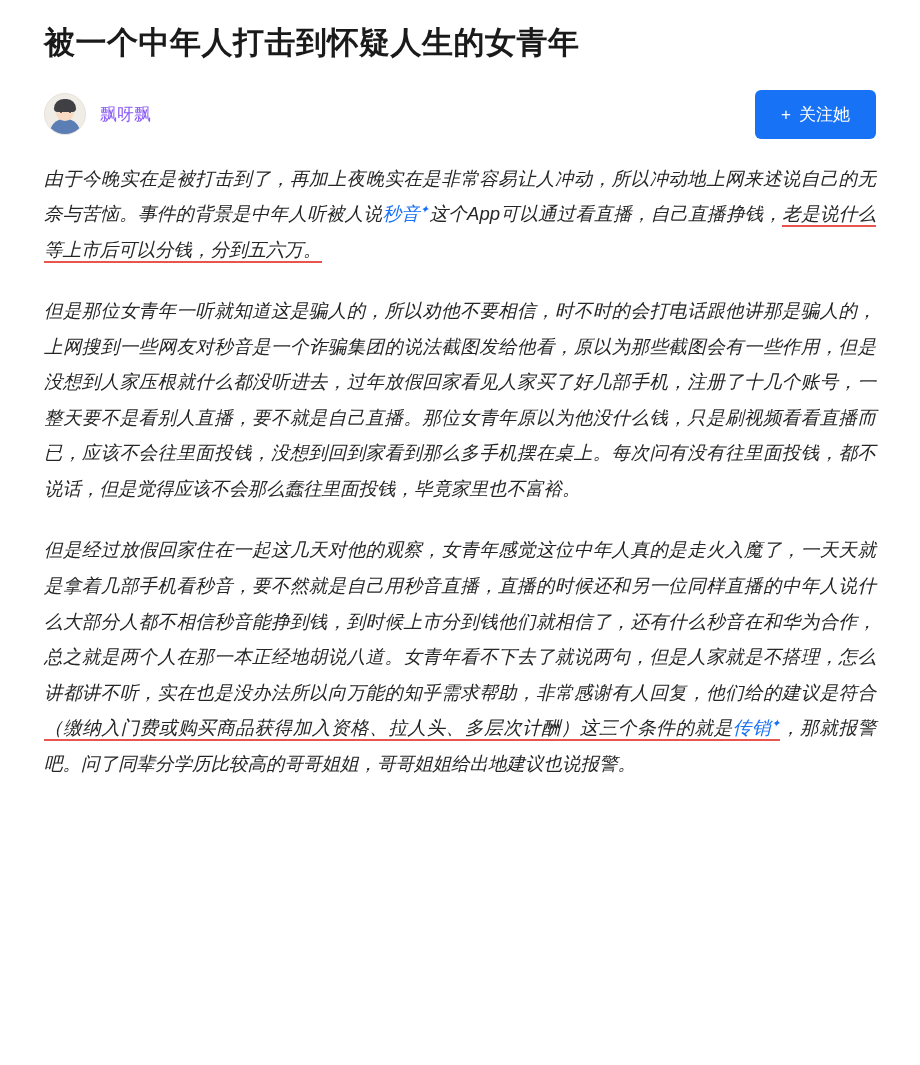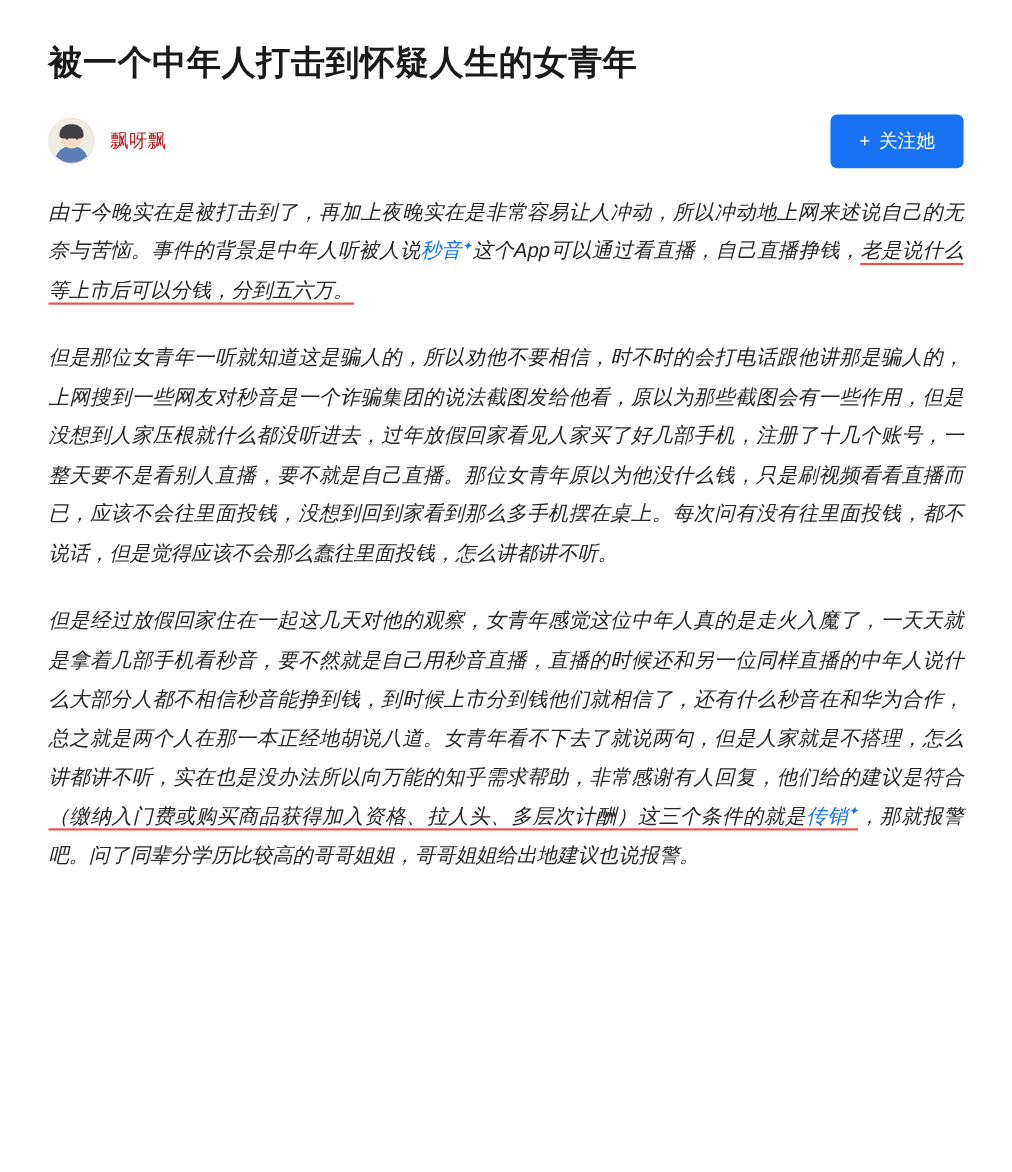--- a/index.html
+++ b/index.html
@@ -19,21 +19,21 @@
     min-height: 1065px;
     box-sizing: border-box;
     padding: 0 44px 0 44px;
     position: relative;
   }
   .title {
     font-size: 31px;
     font-weight: bold;
     color: #1a1a1a;
     letter-spacing: 0.5px;
-    padding-top: 36px;
+    padding-top: 22px;
     margin: 0 0 26px 0;
     line-height: 1.35;
   }
   .author-row {
     display: flex;
     align-items: center;
     justify-content: space-between;
     margin-bottom: 22px;
   }
   .author-left {
@@ -83,21 +83,21 @@
     top: 17px;
     width: 2px;
     height: 2px;
     background: #3a3a3a;
     border-radius: 50%;
   }
   .avatar .eye-l { left: 15px; }
   .avatar .eye-r { left: 24px; }
   .author-name {
     font-size: 17px;
-    color: #b91c1c;
+    color: #8b5cf6;
   }
   .follow-btn {
     background: #1772f6;
     color: #ffffff;
     border: none;
     border-radius: 6px;
     font-size: 17px;
     padding: 13px 26px;
     display: flex;
     align-items: center;
@@ -153,19 +153,19 @@
     <button class="follow-btn">
       <span class="plus">+</span>
       <span>关注她</span>
     </button>
   </div>
 
   <div class="content">
 
     <p><span>由于今晚实在是被打击到了，再加上夜晚实在是非常容易让人冲动，所以冲动地上网来述说自己的无奈与苦恼。事件的背景是中年人听被人说</span><span class="kw"><span>秒音</span><span class="sup">✦</span></span><span>这个App可以通过看直播，自己直播挣钱，</span><span class="uline-red">老是说什么等上市后可以分钱，分到五六万。</span></p>
 
-    <p>但是那位女青年一听就知道这是骗人的，所以劝他不要相信，时不时的会打电话跟他讲那是骗人的，上网搜到一些网友对秒音是一个诈骗集团的说法截图发给他看，原以为那些截图会有一些作用，但是没想到人家压根就什么都没听进去，过年放假回家看见人家买了好几部手机，注册了十几个账号，一整天要不是看别人直播，要不就是自己直播。那位女青年原以为他没什么钱，只是刷视频看看直播而已，应该不会往里面投钱，没想到回到家看到那么多手机摆在桌上。每次问有没有往里面投钱，都不说话，但是觉得应该不会那么蠢往里面投钱，怎么讲都讲不听。</p>
+    <p>但是那位女青年一听就知道这是骗人的，所以劝他不要相信，时不时的会打电话跟他讲那是骗人的，上网搜到一些网友对秒音是一个诈骗集团的说法截图发给他看，原以为那些截图会有一些作用，但是没想到人家压根就什么都没听进去，过年放假回家看见人家买了好几部手机，注册了十几个账号，一整天要不是看别人直播，要不就是自己直播。那位女青年原以为他没什么钱，只是刷视频看看直播而已，应该不会往里面投钱，没想到回到家看到那么多手机摆在桌上。每次问有没有往里面投钱，都不说话，但是觉得应该不会那么蠢往里面投钱，毕竟家里也不富裕。</p>
 
     <p><span>但是经过放假回家住在一起这几天对他的观察，女青年感觉这位中年人真的是走火入魔了，一天天就是拿着几部手机看秒音，要不然就是自己用秒音直播，直播的时候还和另一位同样直播的中年人说什么大部分人都不相信秒音能挣到钱，到时候上市分到钱他们就相信了，还有什么秒音在和华为合作，总之就是两个人在那一本正经地胡说八道。女青年看不下去了就说两句，但是人家就是不搭理，怎么讲都讲不听，实在也是没办法所以向万能的知乎需求帮助，非常感谢有人回复，他们给的建议是符合</span><span class="uline-red">（缴纳入门费或购买商品获得加入资格、拉人头、多层次计酬）</span><span class="uline-red">这三个条件的就是</span><span class="kw uline-red"><span>传销</span><span class="sup">✦</span></span><span>，那就报警吧。问了同辈分学历比较高的哥哥姐姐，哥哥姐姐给出地建议也说报警。</span></p>
 
 
   </div>
 </div>
 
 </body></html>

